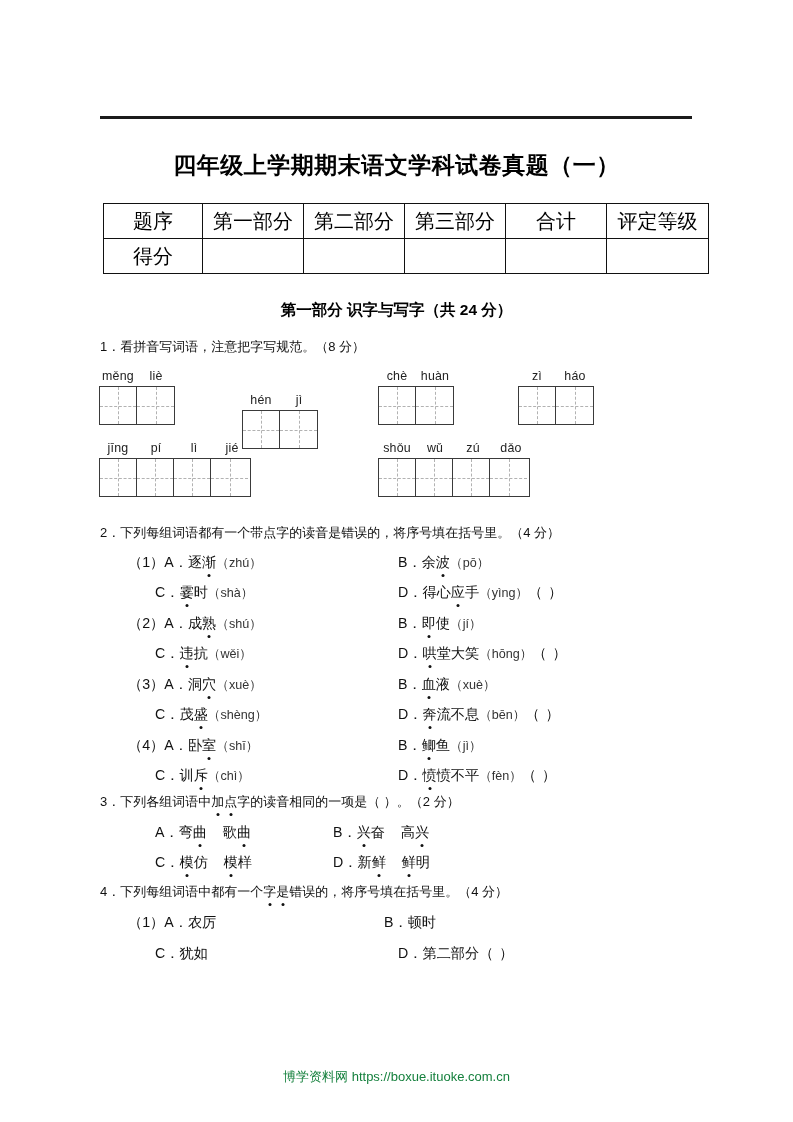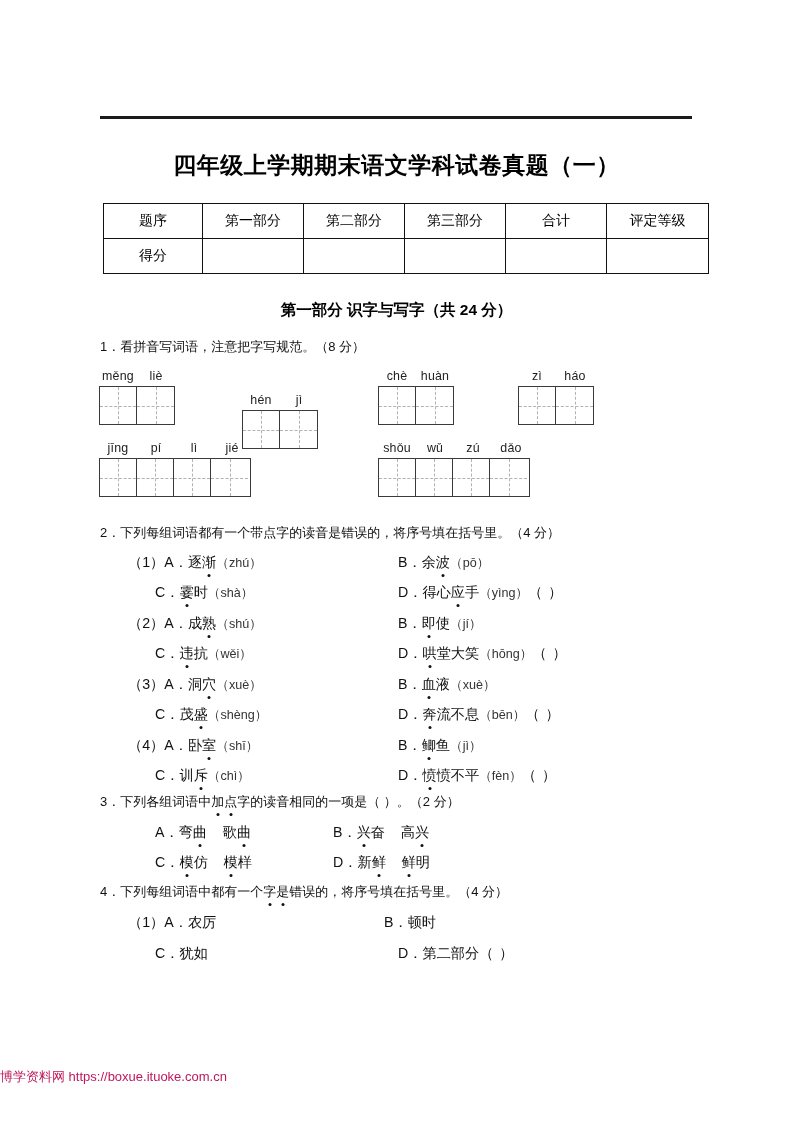--- a/index.html
+++ b/index.html
@@ -53,21 +53,21 @@
     top: 203px;
     width: 587px;
     border-collapse: collapse;
     table-layout: fixed;
   }
   .score-table td {
     border: 1.6px solid #111;
     height: 32px;
     text-align: center;
     vertical-align: middle;
-    font-size: 14px;
+    font-size: 20px;
     color: #000;
   }
   .score-table .c0 { width: 96px; }
   .score-table .c1,
   .score-table .c2,
   .score-table .c3 { width: 98px; }
   .score-table .c4 { width: 98px; }
   .score-table .c5 { width: 99px; }
 
   
@@ -160,23 +160,23 @@
     right: 0;
     border-top: 1px dashed #b2b2b2;
   }
 
   
   .footer-mark {
     position: absolute;
     left: 0;
     top: 1068px;
     width: 793px;
-    text-align: left;
+    text-align: center;
     font-size: 13px;
-    color: #be185d;
+    color: #15803d;
   }
 </style>
 </head>
 <body>
 
 <div class="page">
 
   <div class="top-rule"></div>
 
   <div class="doc-title">四年级上学期期末语文学科试卷真题（一）</div>

